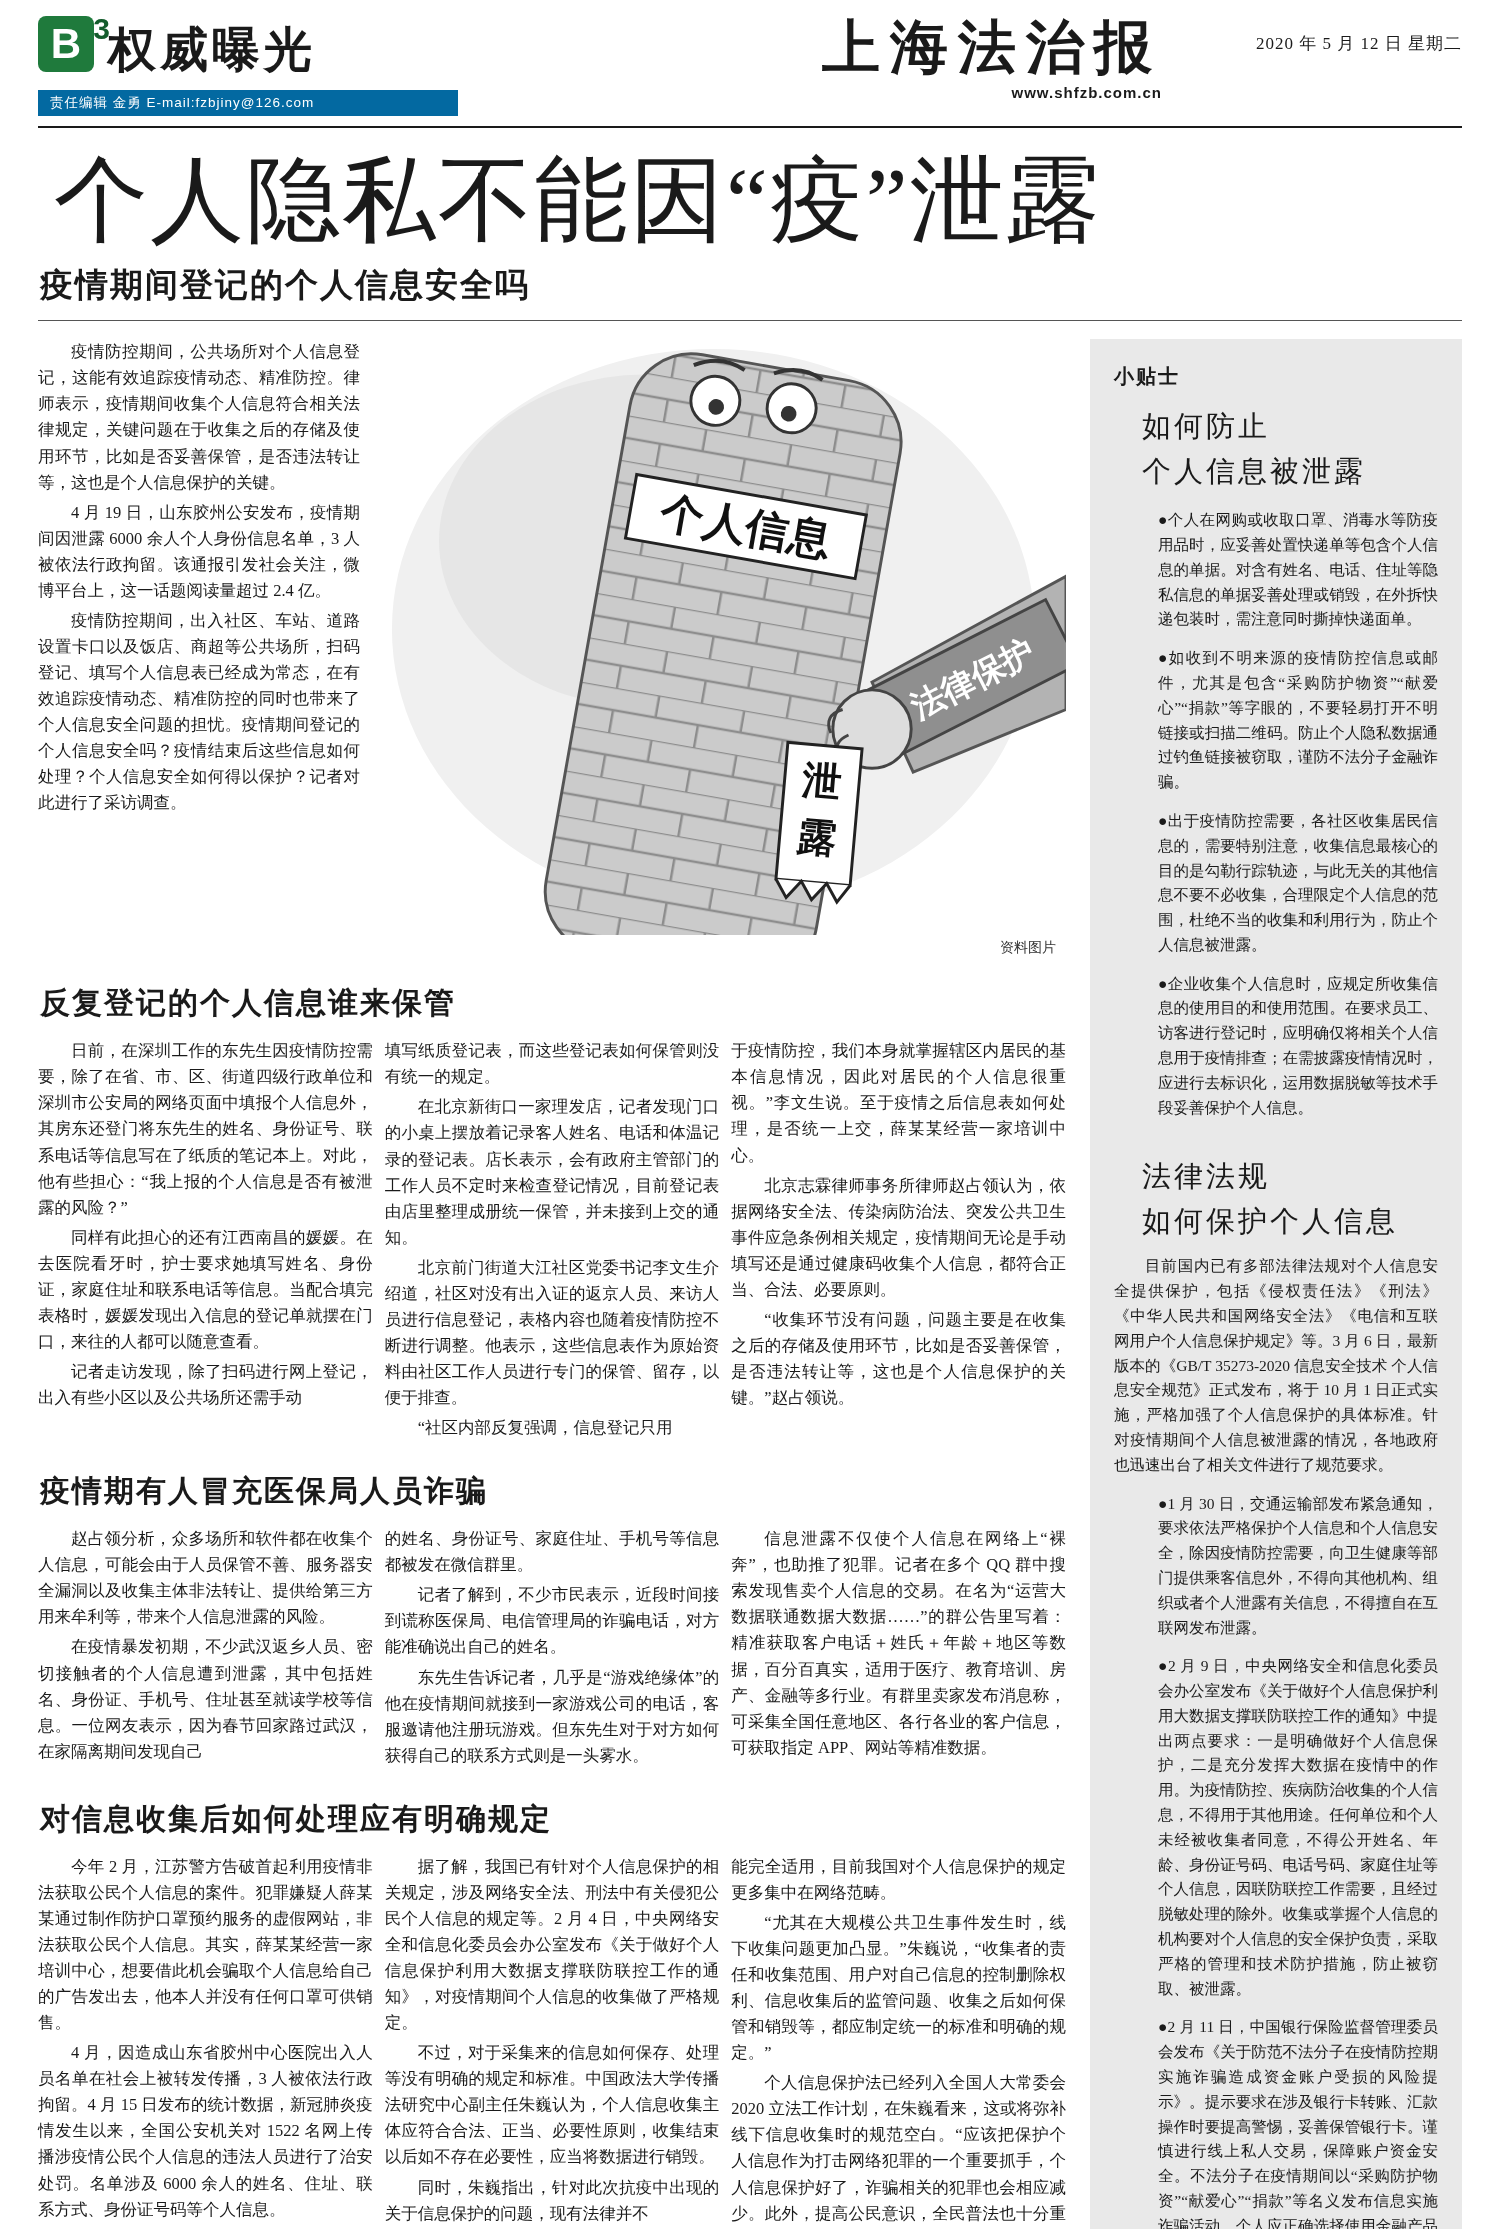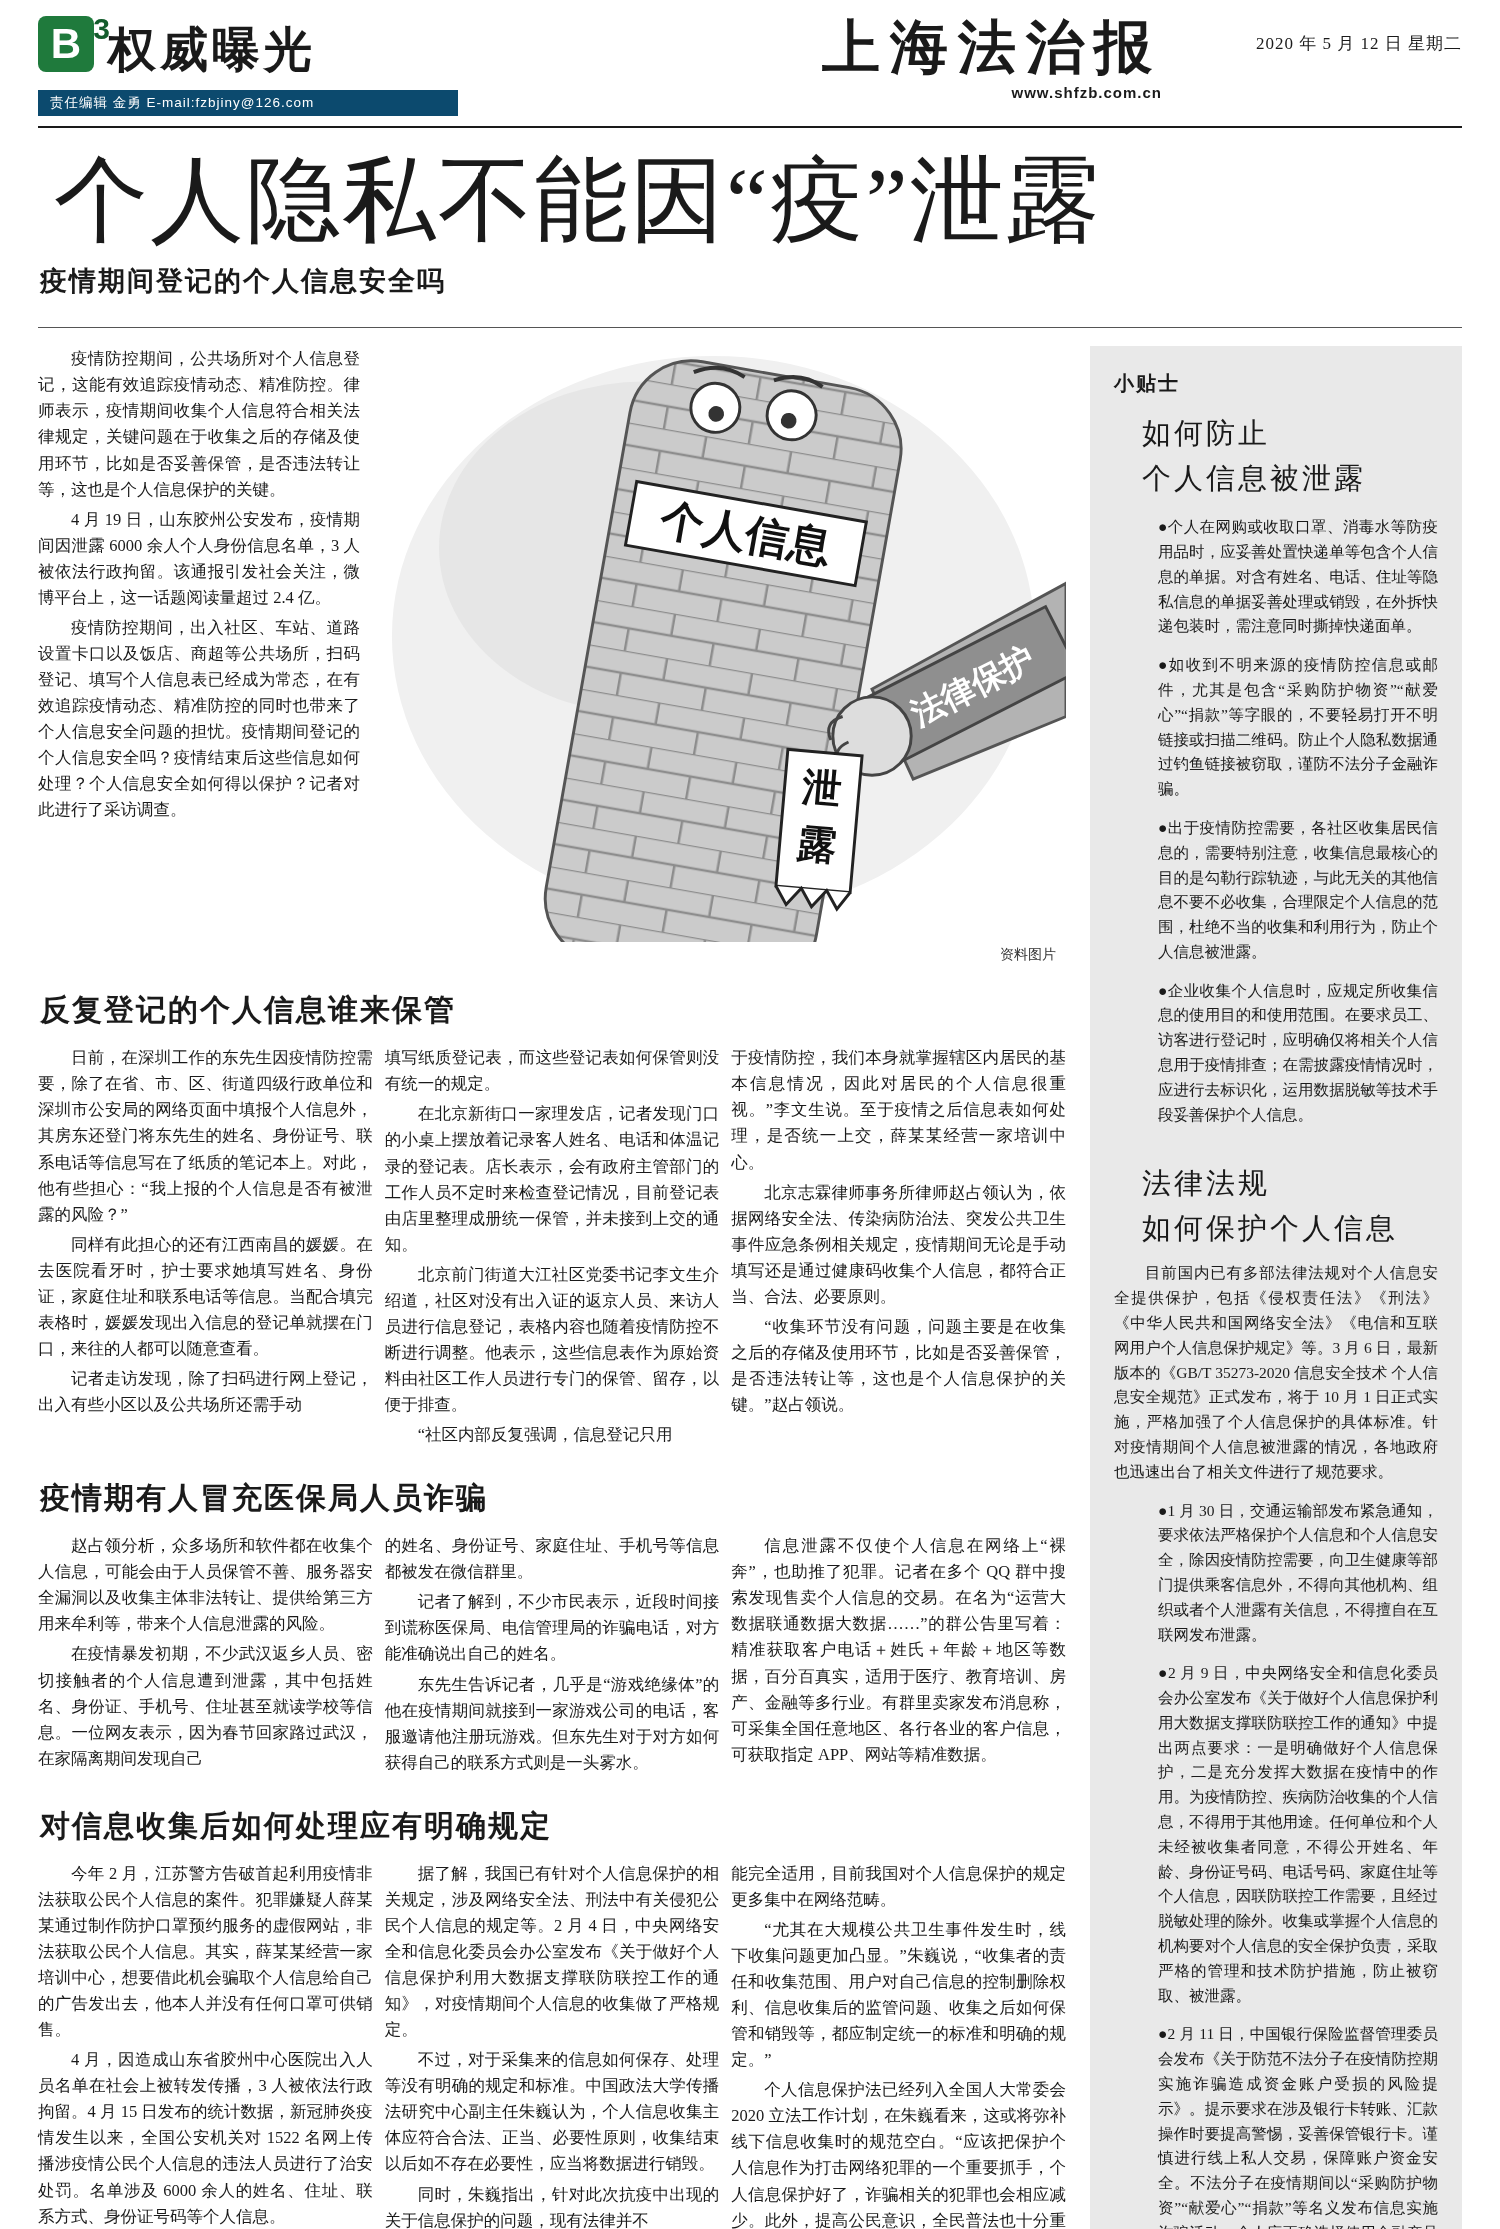--- a/index.html
+++ b/index.html
@@ -13,34 +13,34 @@
   .topbar { display:flex; justify-content:space-between; align-items:flex-start; }
   .topbar-left { width:470px; }
   .brand-row { display:flex; align-items:flex-start; gap:14px; }
   .edition-badge { position:relative; width:56px; height:56px; background:#1f7a3c; border-radius:8px;
     display:flex; align-items:center; justify-content:center; }
   .edition-b { color:#fff; font-family:"Liberation Sans","DejaVu Sans",sans-serif; font-weight:bold; font-size:42px; }
   .edition-num { position:absolute; right:-16px; top:-4px; color:#145c2c;
     font-family:"Liberation Sans","DejaVu Sans",sans-serif; font-weight:bold; font-size:30px; }
   .section-title { font-family:"Liberation Sans","DejaVu Sans",sans-serif; font-weight:bold;
     font-size:48px; letter-spacing:4px; margin-top:2px; }
-  .editor-bar { margin-top:8px; background:#0c4a6e; color:#fff; width:420px;
+  .editor-bar { margin-top:8px; background:#0369a1; color:#fff; width:420px;
     font-family:"Liberation Sans","DejaVu Sans",sans-serif; font-size:13.5px;
     padding:4px 12px; letter-spacing:1px; }
   .topbar-center { flex:1; text-align:right; }
   .masthead { font-size:58px; font-weight:900; letter-spacing:10px; line-height:1.1; }
   .website { font-size:15px; font-weight:bold; letter-spacing:1px; margin-top:4px;
     font-family:"Liberation Sans","DejaVu Sans",sans-serif; }
   .topbar-right { width:300px; text-align:right; font-size:17px; padding-top:16px; letter-spacing:1px; }
   .header-rule { border-top:2px solid #1a1a1a; margin-top:10px; }
 
   
   .headline { font-size:94px; font-weight:400; letter-spacing:2px; line-height:1.12;
     margin:20px 0 8px 16px; font-family:"Liberation Serif","DejaVu Serif",serif; }
-  .subheadline { font-size:27px; font-weight:bold; letter-spacing:2px; margin:10px 0 28px 2px;
+  .subheadline { font-size:33px; font-weight:bold; letter-spacing:2px; margin:10px 0 12px 2px;
     font-family:"Liberation Sans","DejaVu Sans",sans-serif; }
   .full-rule { border-top:1px solid #555; margin:0 0 18px 0; }
 
   
   .body-grid { display:flex; gap:24px; align-items:stretch; }
   .main-col { flex:1; min-width:0; }
   .sidebar { width:372px; background:#e9e9e9; padding:24px 24px 30px 24px; }
 
   
   .top-block { display:flex; gap:30px; }

